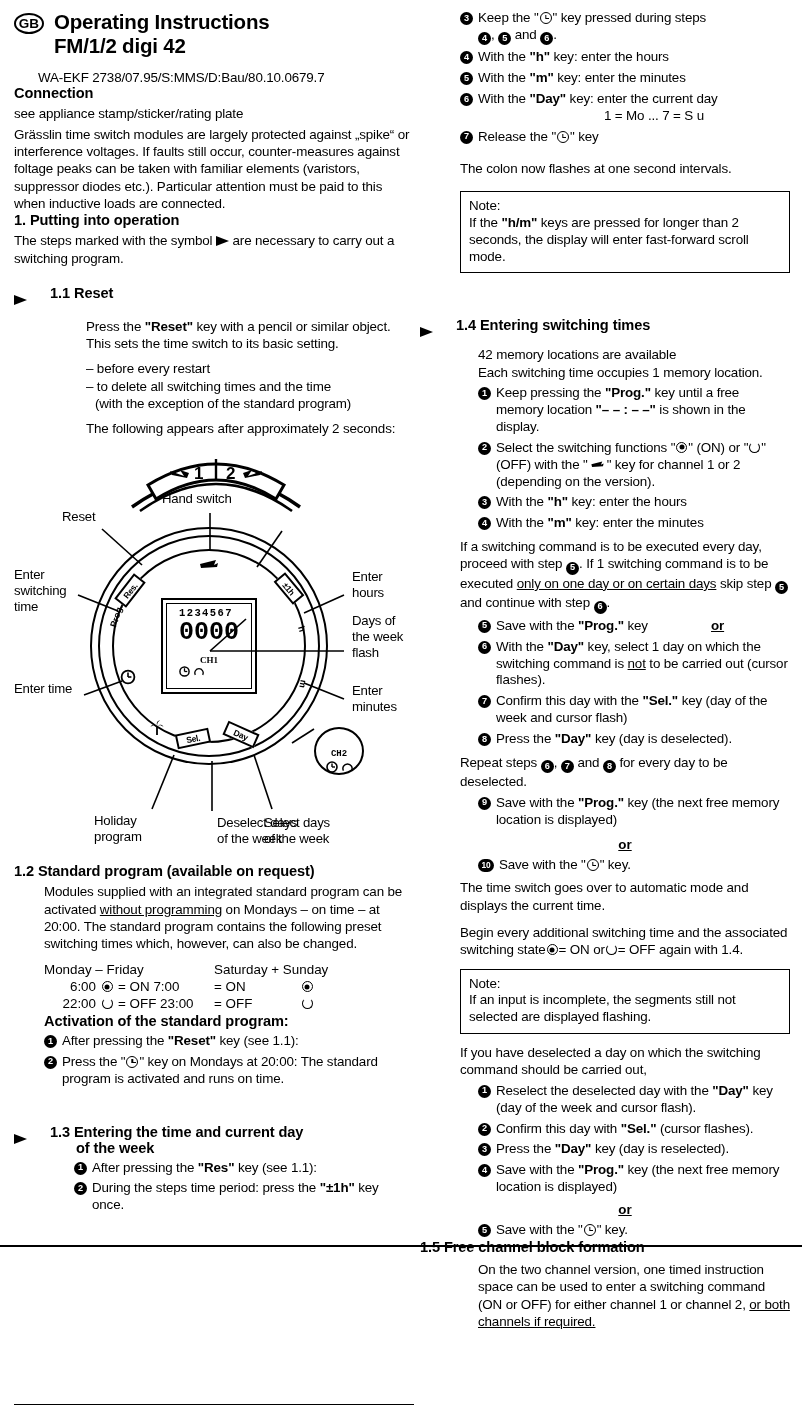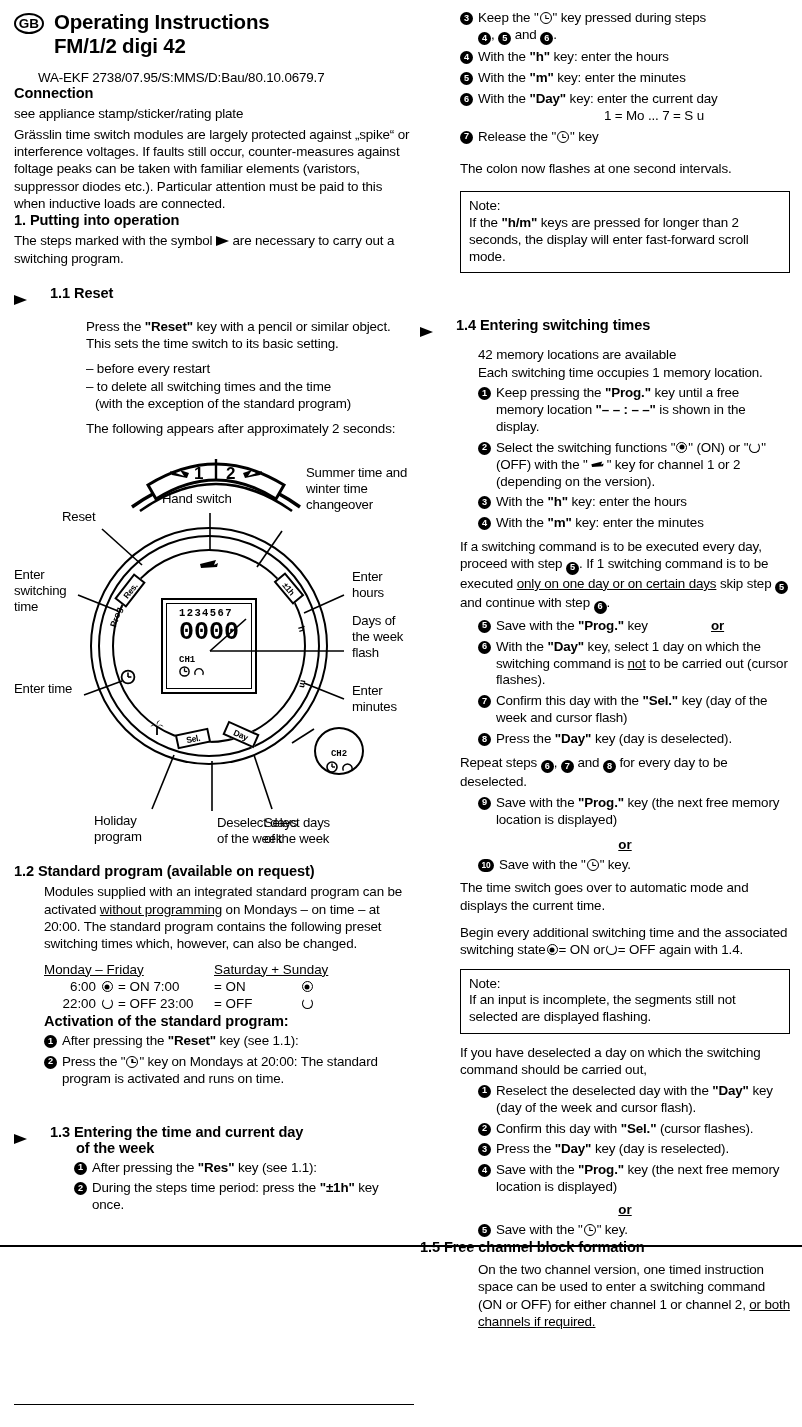--- a/index.html
+++ b/index.html
@@ -102,21 +102,21 @@
   .note-box { border:1.3px solid #000; padding:6px 8px 7px 8px; font-size:13.4px;
     line-height:1.26; letter-spacing:-0.15px; }
 
   
   .or { font-weight:bold; text-decoration:underline; font-size:13.4px; }
   .or-center{ text-align:center; }
 
   
   .prog-tbl { font-size:13.4px; line-height:1.3; margin-top:8px; }
   .prog-head { display:flex; }
-  .prog-head span { text-decoration:underline; }
+  .prog-head span { }
   .ph1{ width:170px; } 
   .prog-row { display:flex; align-items:center; }
   .pc1{ width:52px; text-align:right; }
   .pc2{ width:22px; text-align:center; }
   .pc3{ width:96px; }
   .pc4{ width:78px; }
   .pc5{ width:30px; text-align:center;}
 
   
   .diagram { position:relative; width:400px; height:420px; margin-top:6px; }
@@ -139,22 +139,22 @@
     position:absolute; left:50%; top:50%; transform:translate(-50%,-50%);
     width:96px; height:96px; border:2.2px solid #000; background:#fff;
   }
   .lcd-in { position:absolute; left:3px; top:3px; right:3px; bottom:3px;
     border:1.2px solid #000; padding:3px 12px; }
   .lcd-days { font-family:"Liberation Mono", monospace; font-size:10.5px;
     font-weight:bold; letter-spacing:1.4px; }
   .lcd-digits { font-family:"Liberation Mono", monospace; font-size:25px;
     font-weight:bold; letter-spacing:0px; line-height:1.05; margin-top:1px;
     text-align:center; }
-  .lcd-ch { font-family:Liberation Mono, monospace; font-size:9px;
-    font-weight:bold; margin-top:8px; }
+  .lcd-ch { font-family:Liberation Serif, serif; font-size:9px;
+    font-weight:bold; margin-top:8px;text-align:center; }
   .lcd-icons { display:flex; gap:4px; align-items:center; margin-top:1px; }
 
   
   .key {
     position:absolute; background:#fff; border:2px solid #000;
     font-size:8.5px; font-weight:bold; font-family:"Liberation Sans", sans-serif;
     display:flex; align-items:center; justify-content:center;
     letter-spacing:-0.3px; white-space:nowrap;
   }
   .key-flat { position:absolute; font-size:9px; font-weight:bold; }
@@ -321,21 +321,20 @@
         <line x1="196" y1="208" x2="232" y2="176" stroke="#000" stroke-width="1.6"></line>
         <line x1="330" y1="256" x2="290" y2="240" stroke="#000" stroke-width="1.6"></line>
         <line x1="138" y1="366" x2="160" y2="312" stroke="#000" stroke-width="1.6"></line>
         <line x1="198" y1="368" x2="198" y2="318" stroke="#000" stroke-width="1.6"></line>
         <line x1="258" y1="366" x2="240" y2="312" stroke="#000" stroke-width="1.6"></line>
         <line x1="300" y1="286" x2="278" y2="300" stroke="#000" stroke-width="1.6"></line>
       </svg>
 
       <div class="dlabel" style="left:148px; top:48px;">Hand switch</div>
       <div class="dlabel" style="left:48px; top:66px;">Reset</div>
-      <div class="dlabel" style="left:292px; top:22px; width:108px;">Summer time and winter time changeover</div>
       <div class="dlabel" style="left:0px; top:124px; width:68px;">Enter switching time</div>
       <div class="dlabel" style="left:338px; top:126px; width:62px;">Enter hours</div>
       <div class="dlabel" style="left:338px; top:170px; width:62px;">Days of the week flash</div>
       <div class="dlabel" style="left:0px; top:238px; width:60px;">Enter time</div>
       <div class="dlabel" style="left:338px; top:240px; width:62px;">Enter minutes</div>
       <div class="dlabel" style="left:80px; top:370px; width:72px;">Holiday program</div>
       <div class="dlabel" style="left:156px; top:372px; width:84px;margin-left:47px;">Deselect days of the week</div>
       <div class="dlabel" style="left:250px; top:372px; width:76px;">Select days of the week</div>
     </div>
 

